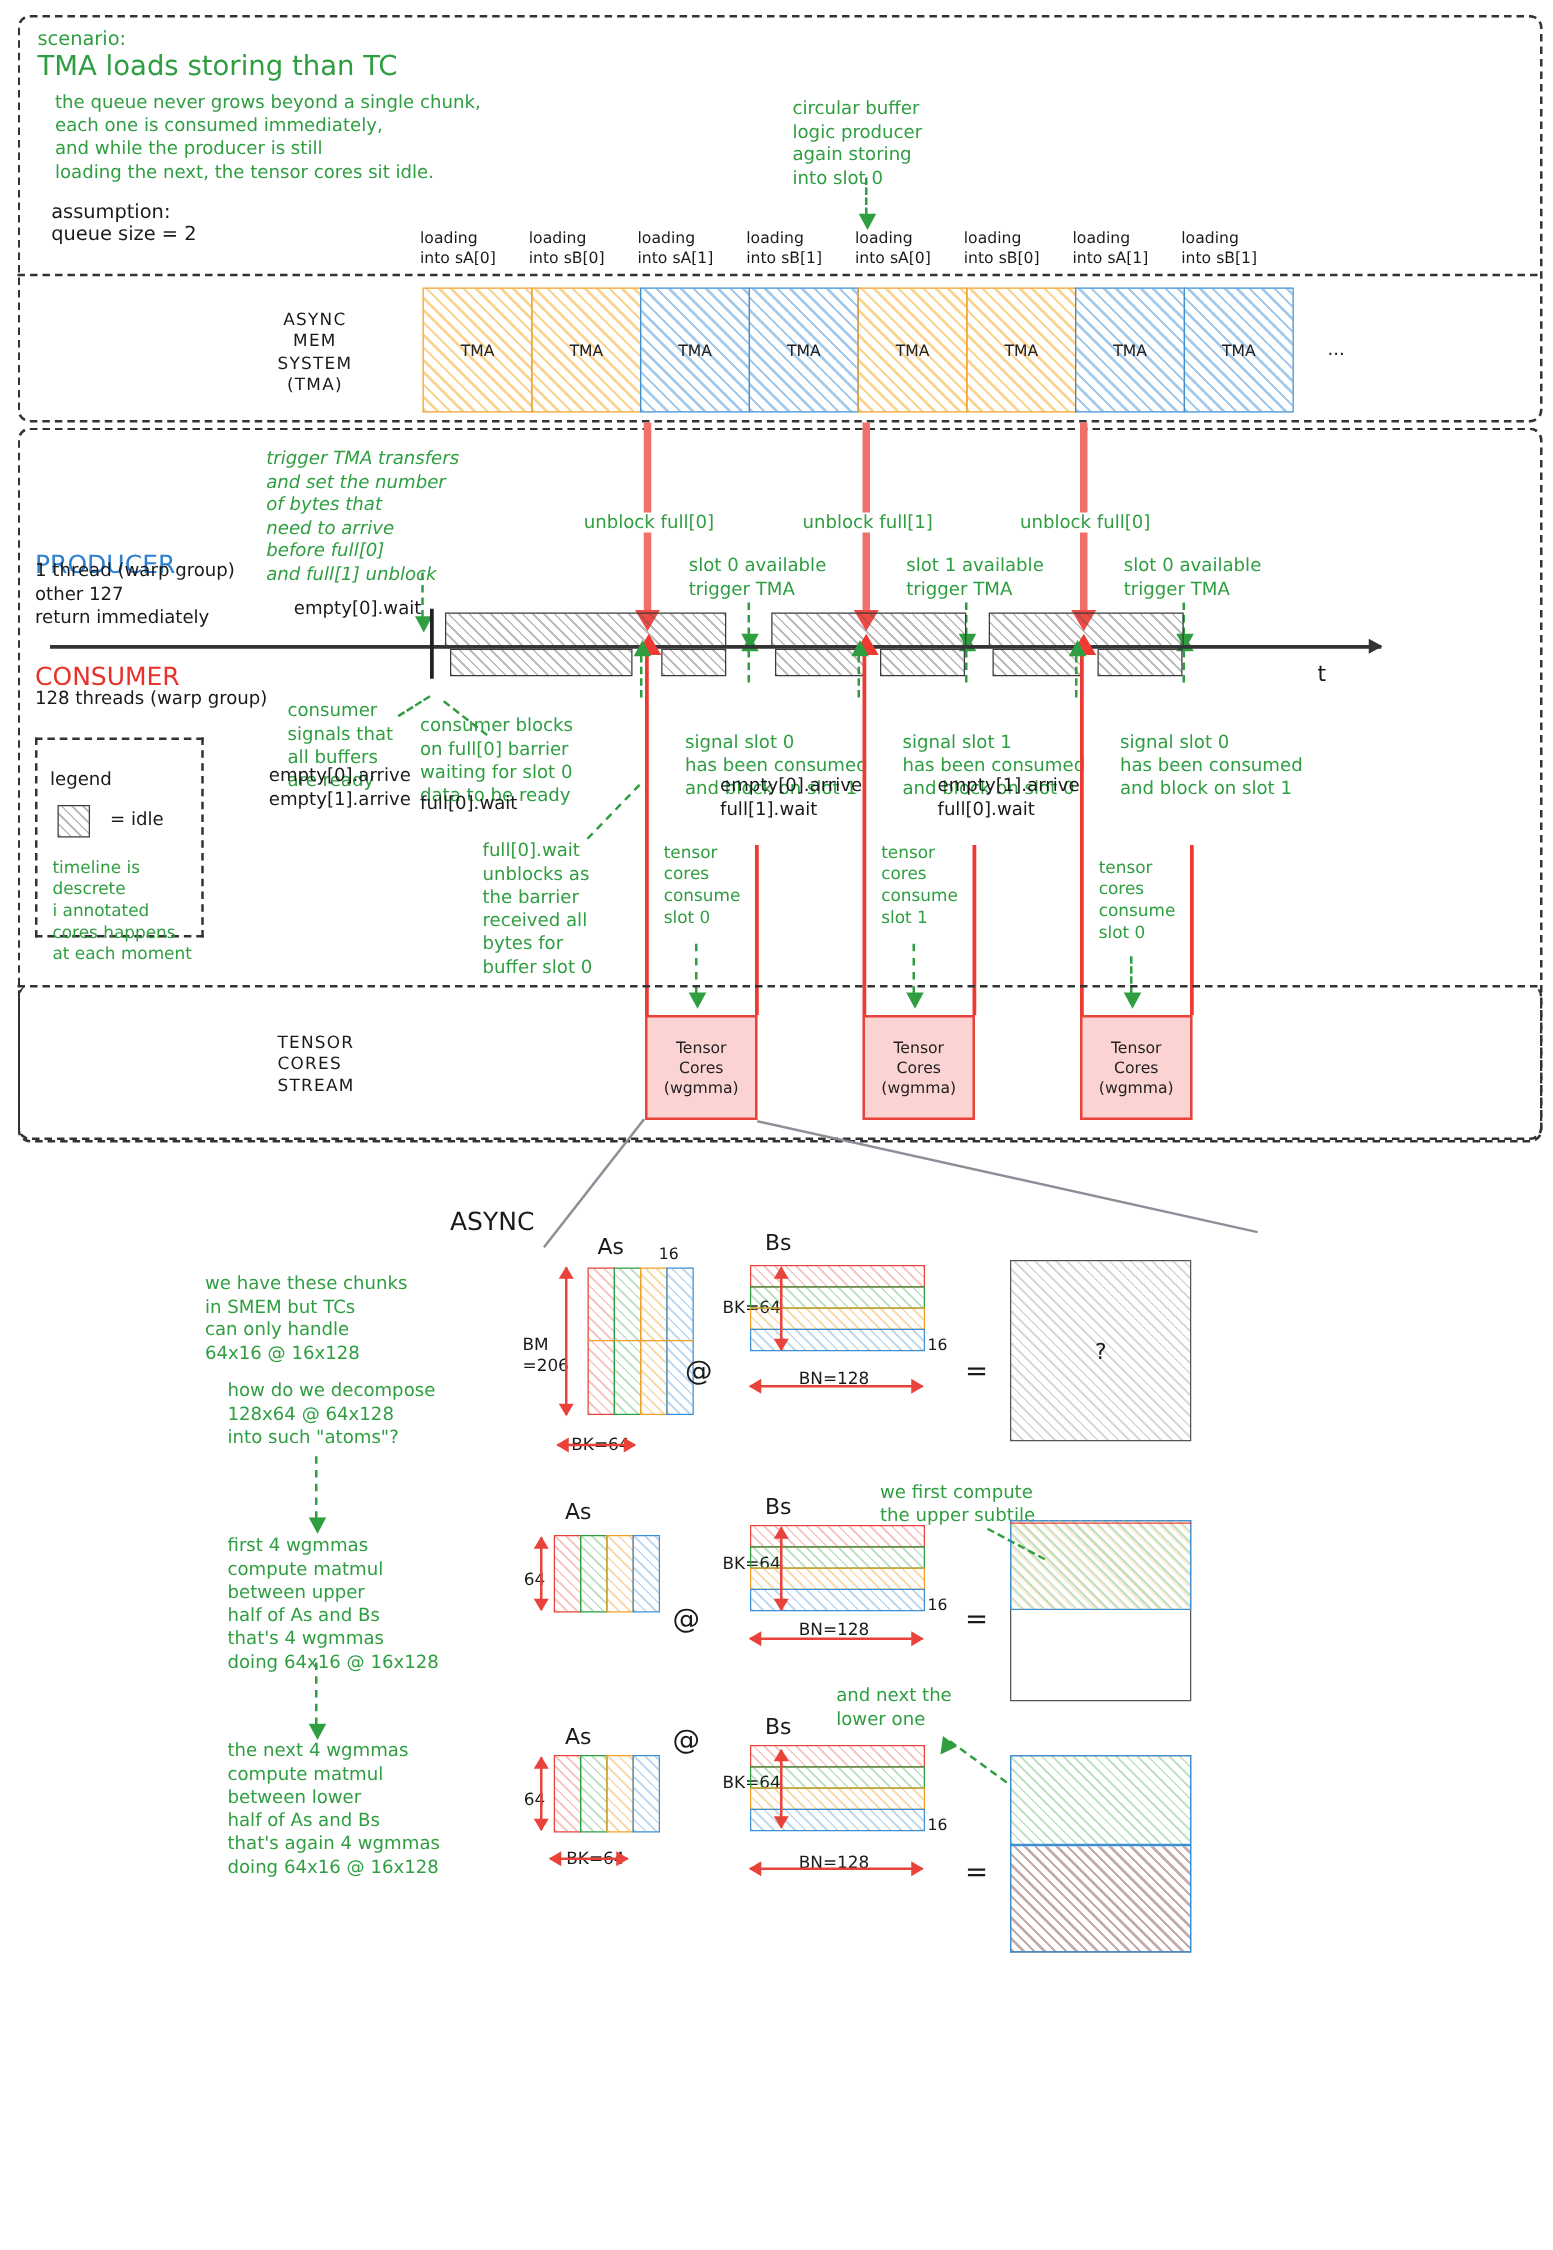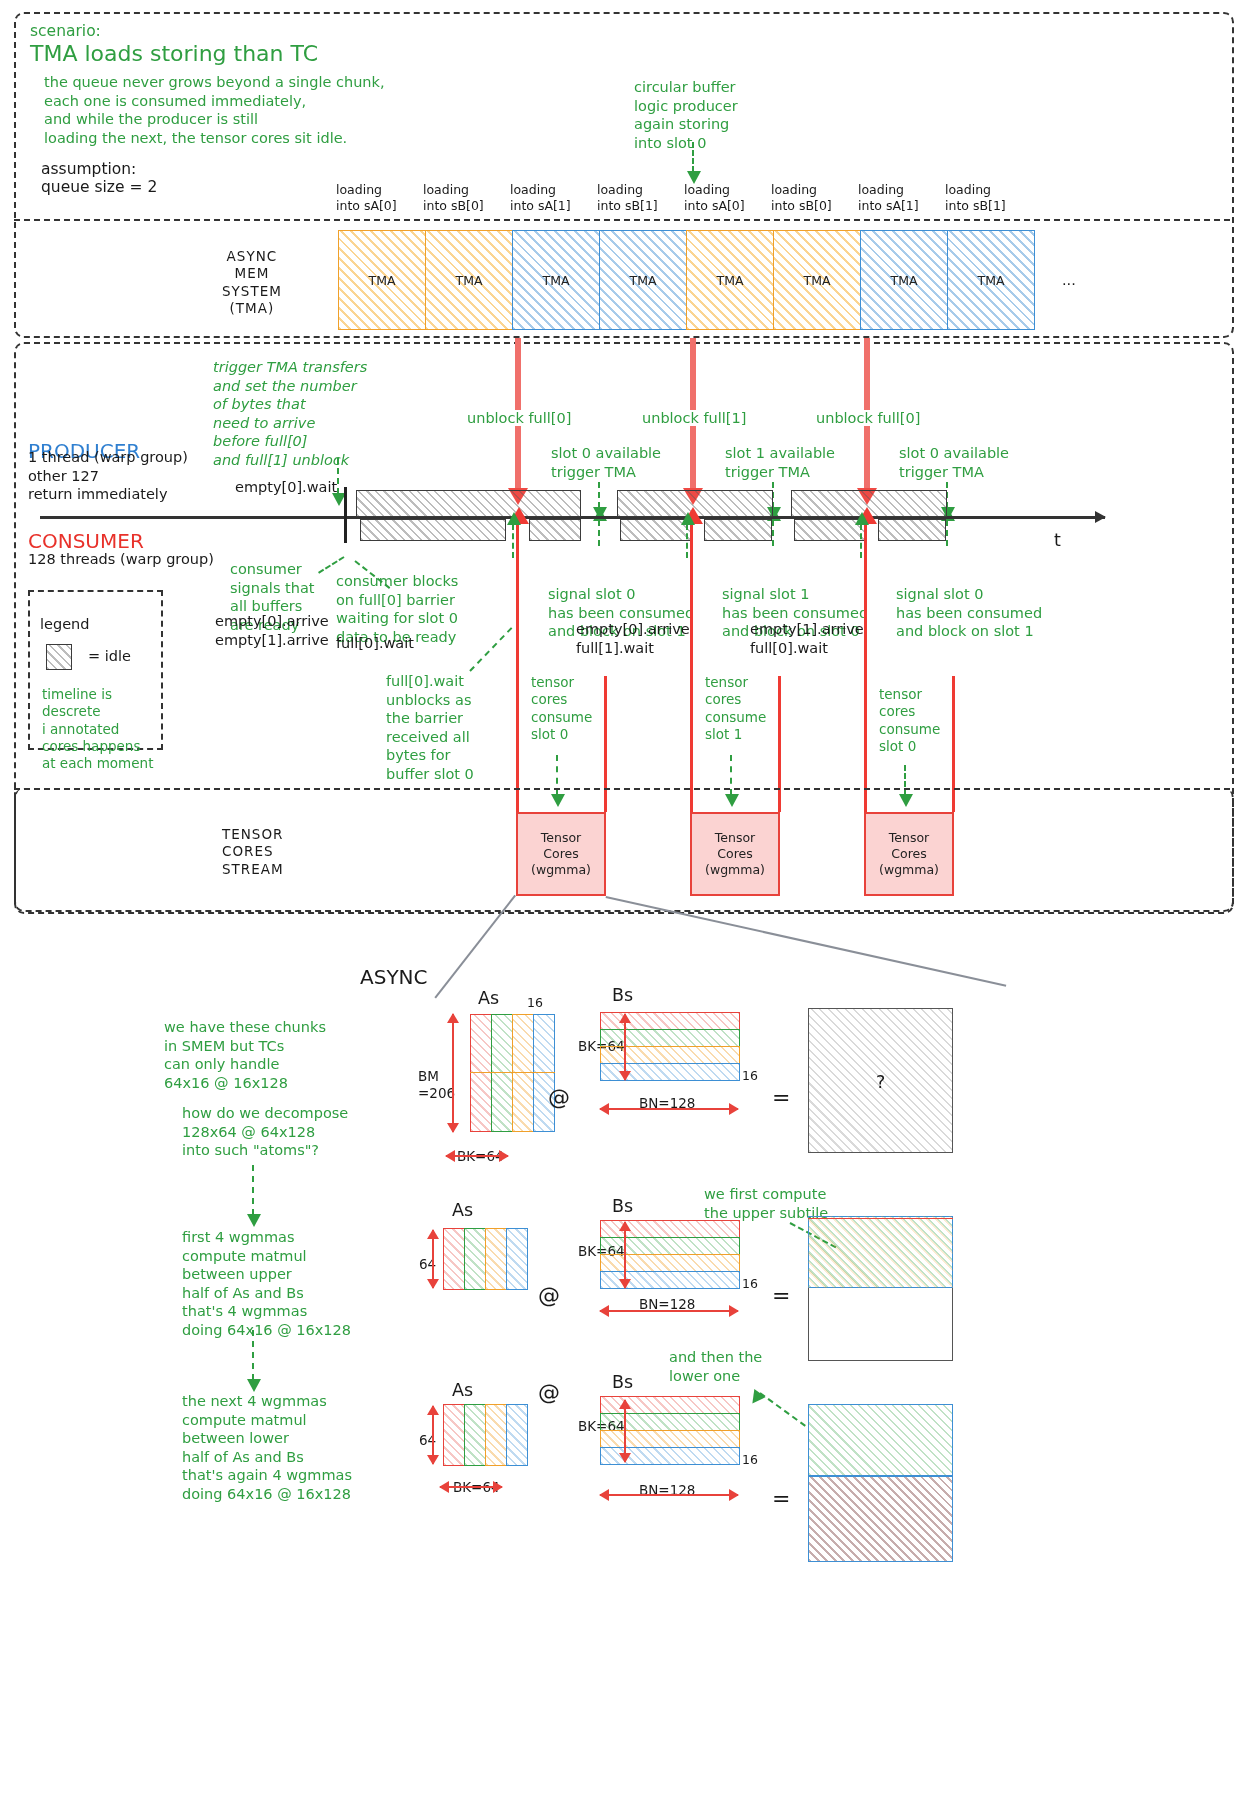--- a/index.html
+++ b/index.html
@@ -388,21 +388,21 @@
 <div class="dimv" style="left:624px;top:1222px;height:66px;"></div>
 <div class="dimh" style="left:600px;top:1310px;width:138px;"></div>
 
 <div class="abs t22 blk" style="left:772px;top:1283px;">=</div>
 
 <div class="mbox" style="left:808px;top:1216px;width:145px;height:145px;border:1.6px solid #555;"></div>
 <div class="mbox hatch-grn" style="left:808px;top:1216px;width:145px;height:72px;border:1.6px solid #3d8fd4;"></div>
 <div class="mbox hatch-org" style="left:808px;top:1216px;width:145px;height:72px;border:none;opacity:.55;"></div>
 <div class="mbox" style="left:808px;top:1218px;width:145px;height:0;border-top:1.6px solid #e8423b;"></div>
 
-<div class="abs t14 g pre" style="left:669px;top:1348px;">and then the
+<div class="abs t14 g pre" style="left:669px;top:1348px;">and next the
 lower one</div>
 <div class="gdashr ghead-dn" style="left:760px;top:1392px;width:56px;transform:rotate(36deg);transform-origin:0 50%;"></div>
 
 <div class="abs t17 blk" style="left:452px;top:1380px;">As</div>
 <div class="abs t13 blk" style="left:419px;top:1432px;">64</div>
 <div class="abs t13 blk" style="left:453px;top:1479px;">BK=64</div>
 
 <div class="mbox hatch-red" style="left:443px;top:1404px;width:22px;height:62px;border:1.6px solid #e8423b;"></div>
 <div class="mbox hatch-grn" style="left:464px;top:1404px;width:22px;height:62px;border:1.6px solid #2f9e41;"></div>
 <div class="mbox hatch-org" style="left:485px;top:1404px;width:22px;height:62px;border:1.6px solid #f0a02a;"></div>

